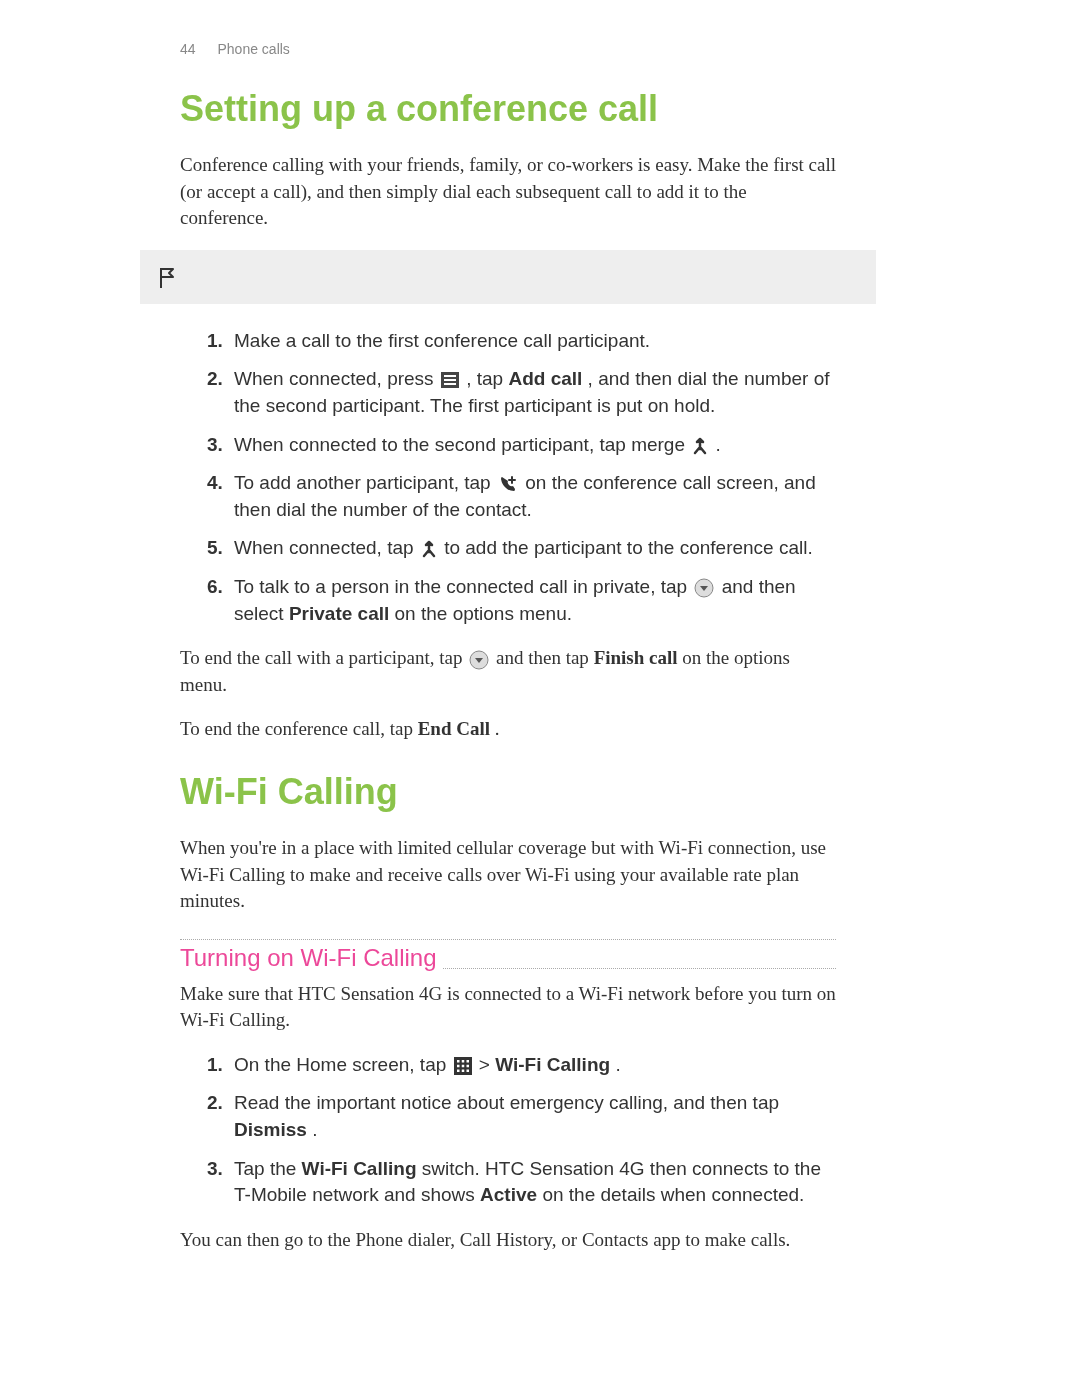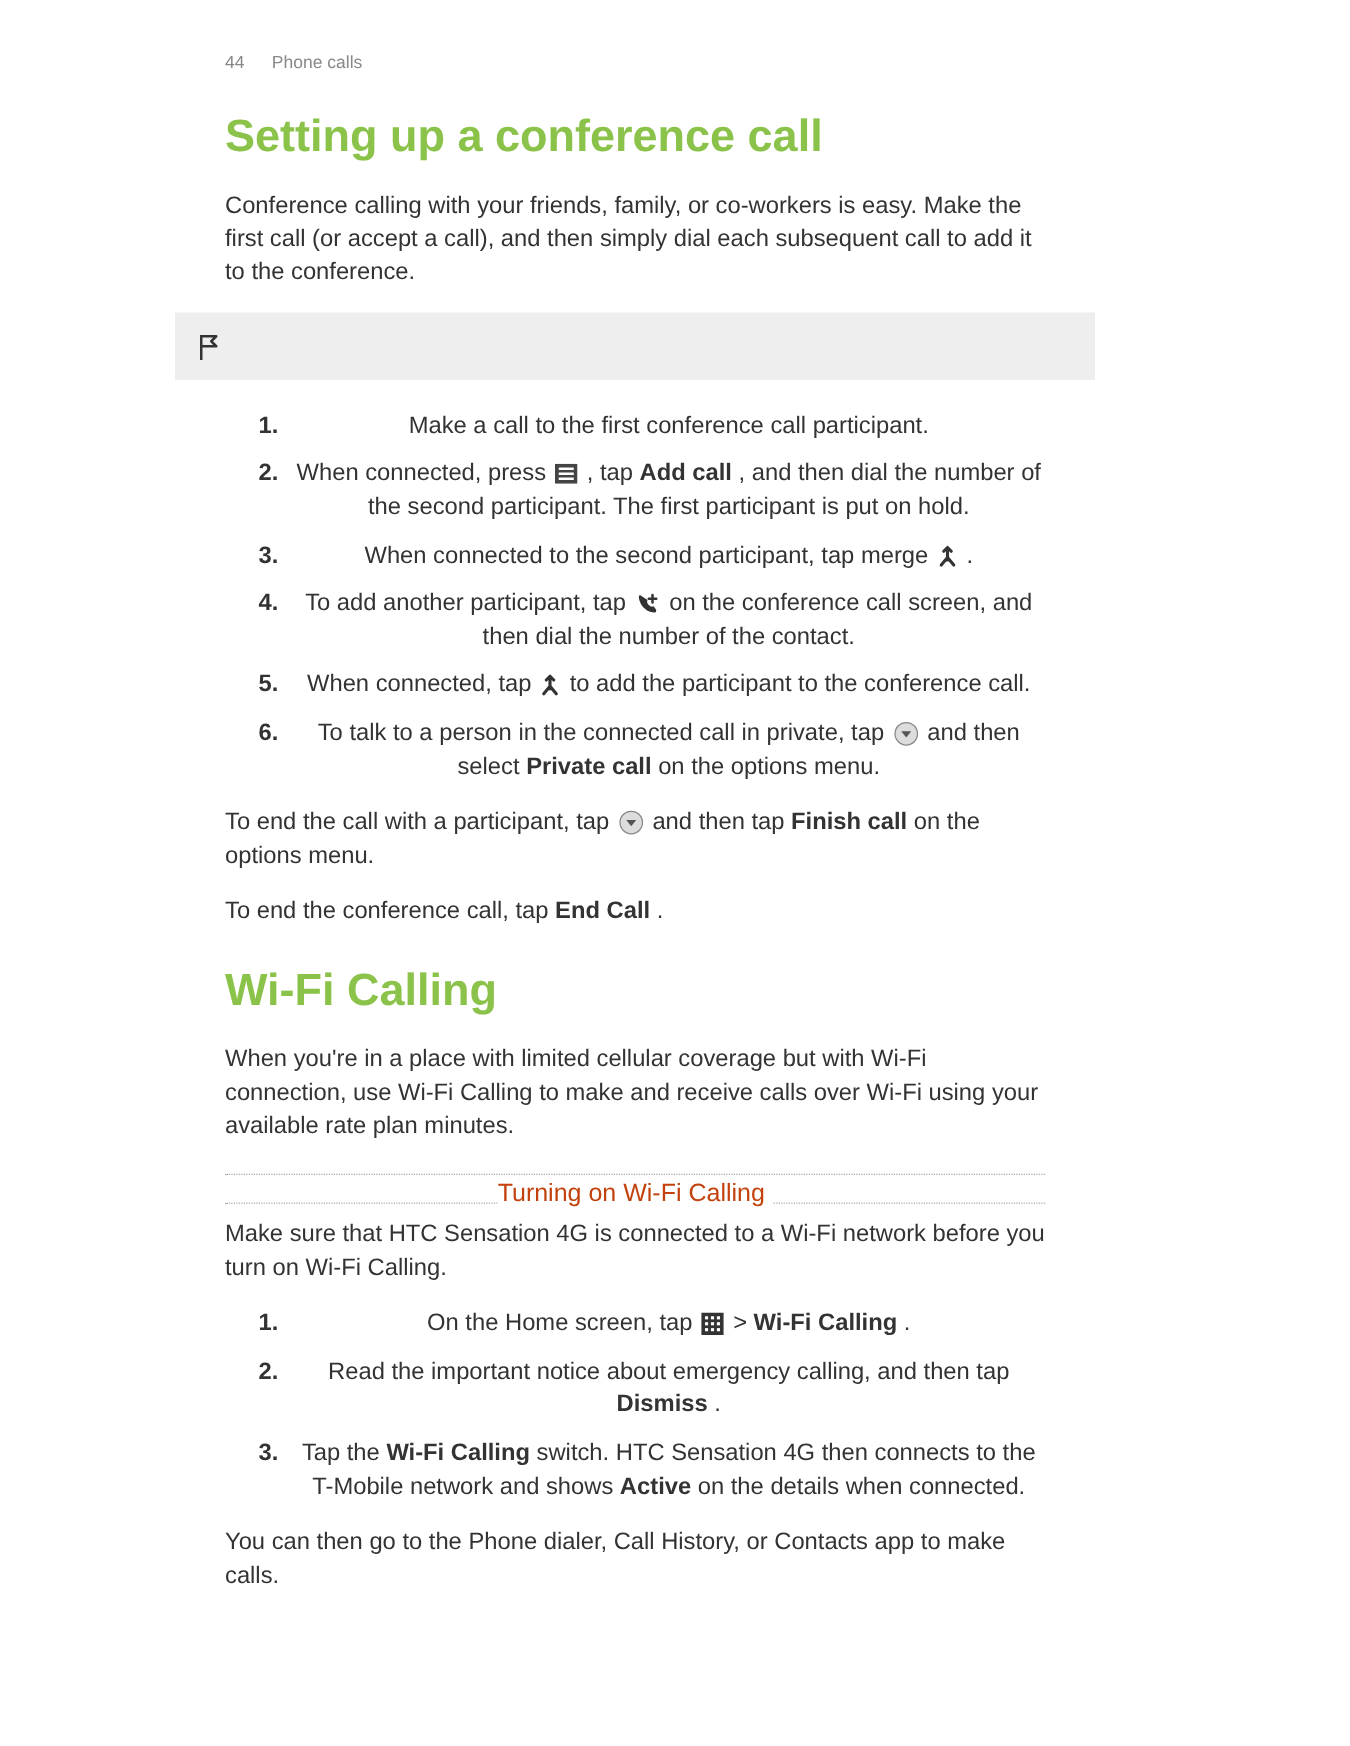--- a/index.html
+++ b/index.html
@@ -24,20 +24,21 @@
   }
   .header .pg { margin-right: 18px; }
   h1 {
     font-size: 36px;
     font-weight: 600;
     color: #8BC34A;
     margin: 24px 0 18px 0;
   }
   .para {
     margin: 0 0 18px 0;
+    font-family: Liberation Serif, serif;
   }
   .note-box {
     background: #eee;
     padding: 14px 16px 14px 18px;
     margin: 16px -40px 24px -40px;
     display: flex;
     align-items: flex-start;
   }
   .note-box .icon-col {
     width: 28px;
@@ -47,21 +48,20 @@
   .note-box .text-col {
     flex: 1;
   }
   ol {
     margin: 0 0 18px 0;
     padding-left: 48px;
   }
   ol li {
     margin: 0 0 12px 0;
     padding-left: 6px;
-    text-align: center;
   }
   ol li::marker {
     font-weight: 600;
   }
   .bold { font-weight: 600; }
   .subheading-wrap {
     position: relative;
     margin: 24px 0 12px 0;
   }
   .dots-top {
@@ -185,21 +185,21 @@
     <span class="bold">End Call</span>
     <span>.</span>
   </p>
 
   <h1>Wi-Fi Calling</h1>
 
   <p class="para">When you're in a place with limited cellular coverage but with Wi-Fi connection, use Wi-Fi Calling to make and receive calls over Wi-Fi using your available rate plan minutes.</p>
 
   <div class="subheading-wrap">
     <div class="dots-top"></div>
-    <div style="color:#c2410c;font-size:20px;padding:2px 0;text-align:center;">
+    <div style="color:#ec4899;font-size:24px;padding:2px 0;">
       <span class="subheading-label">Turning on Wi-Fi Calling</span>
     </div>
     <div class="dots-bottom"></div>
   </div>
 
   <p class="para">Make sure that HTC Sensation 4G is connected to a Wi-Fi network before you turn on Wi-Fi Calling.</p>
 
   <ol>
     <li>
       <span>On the Home screen, tap </span>

